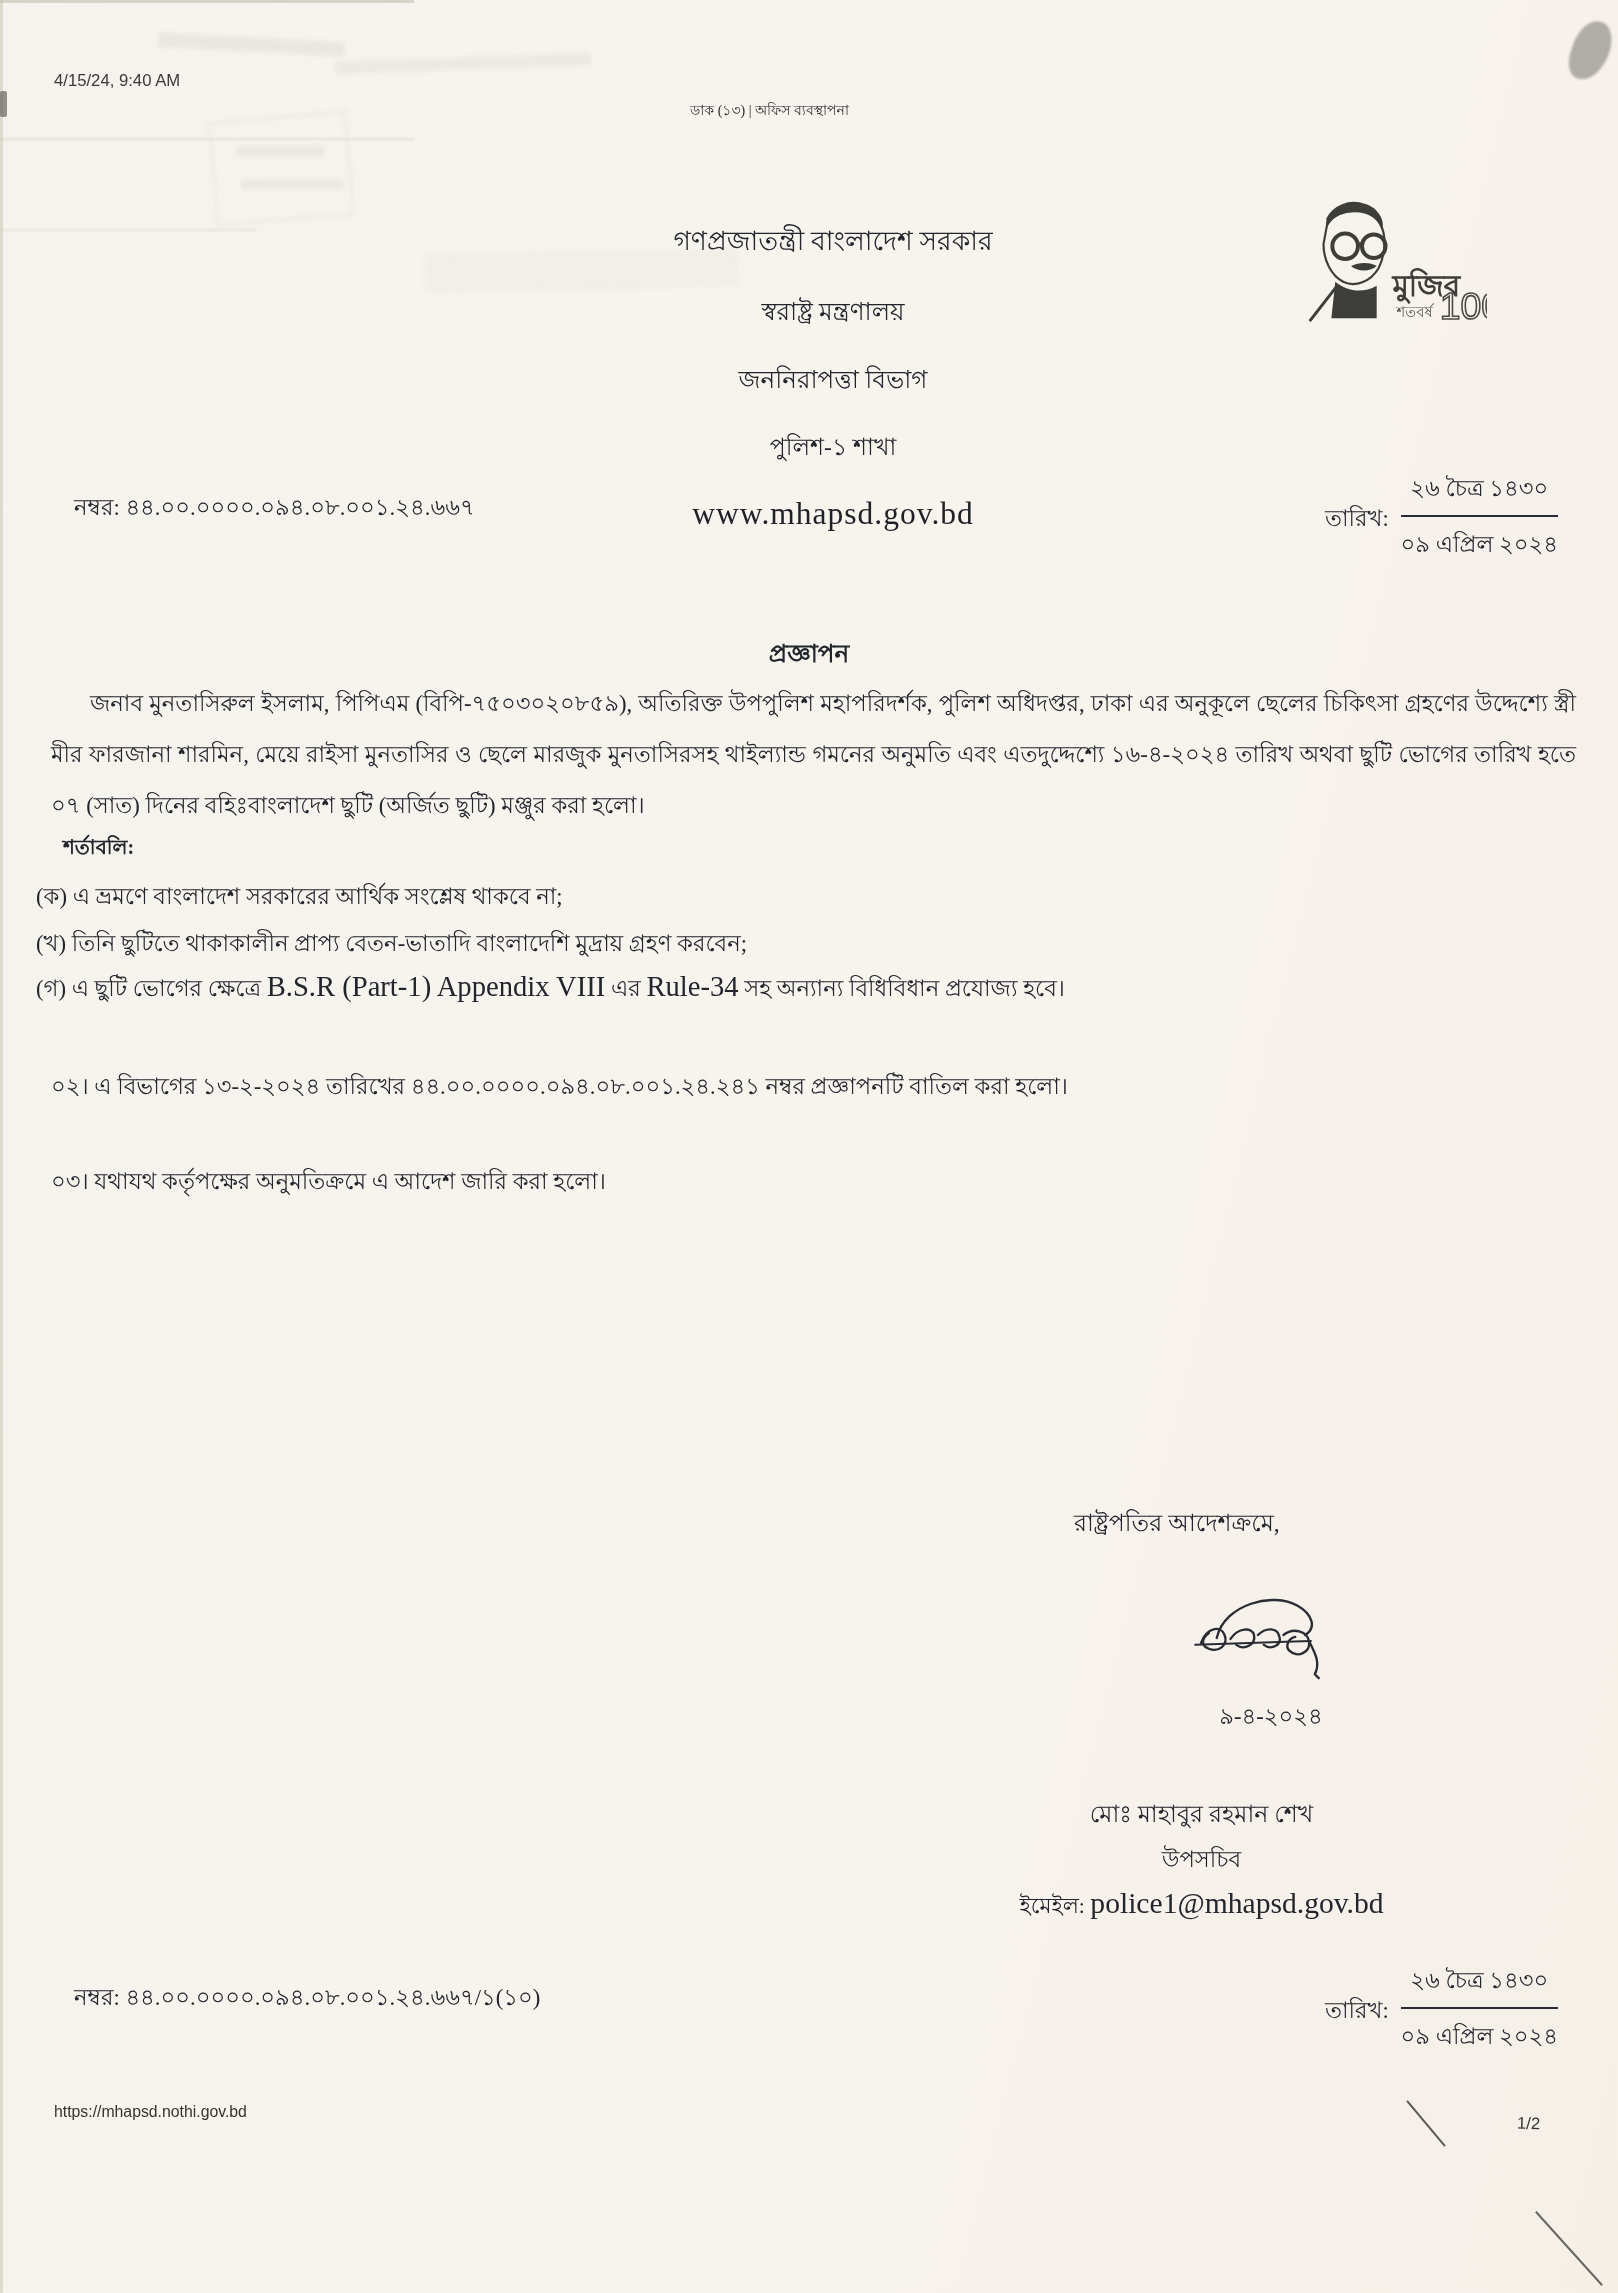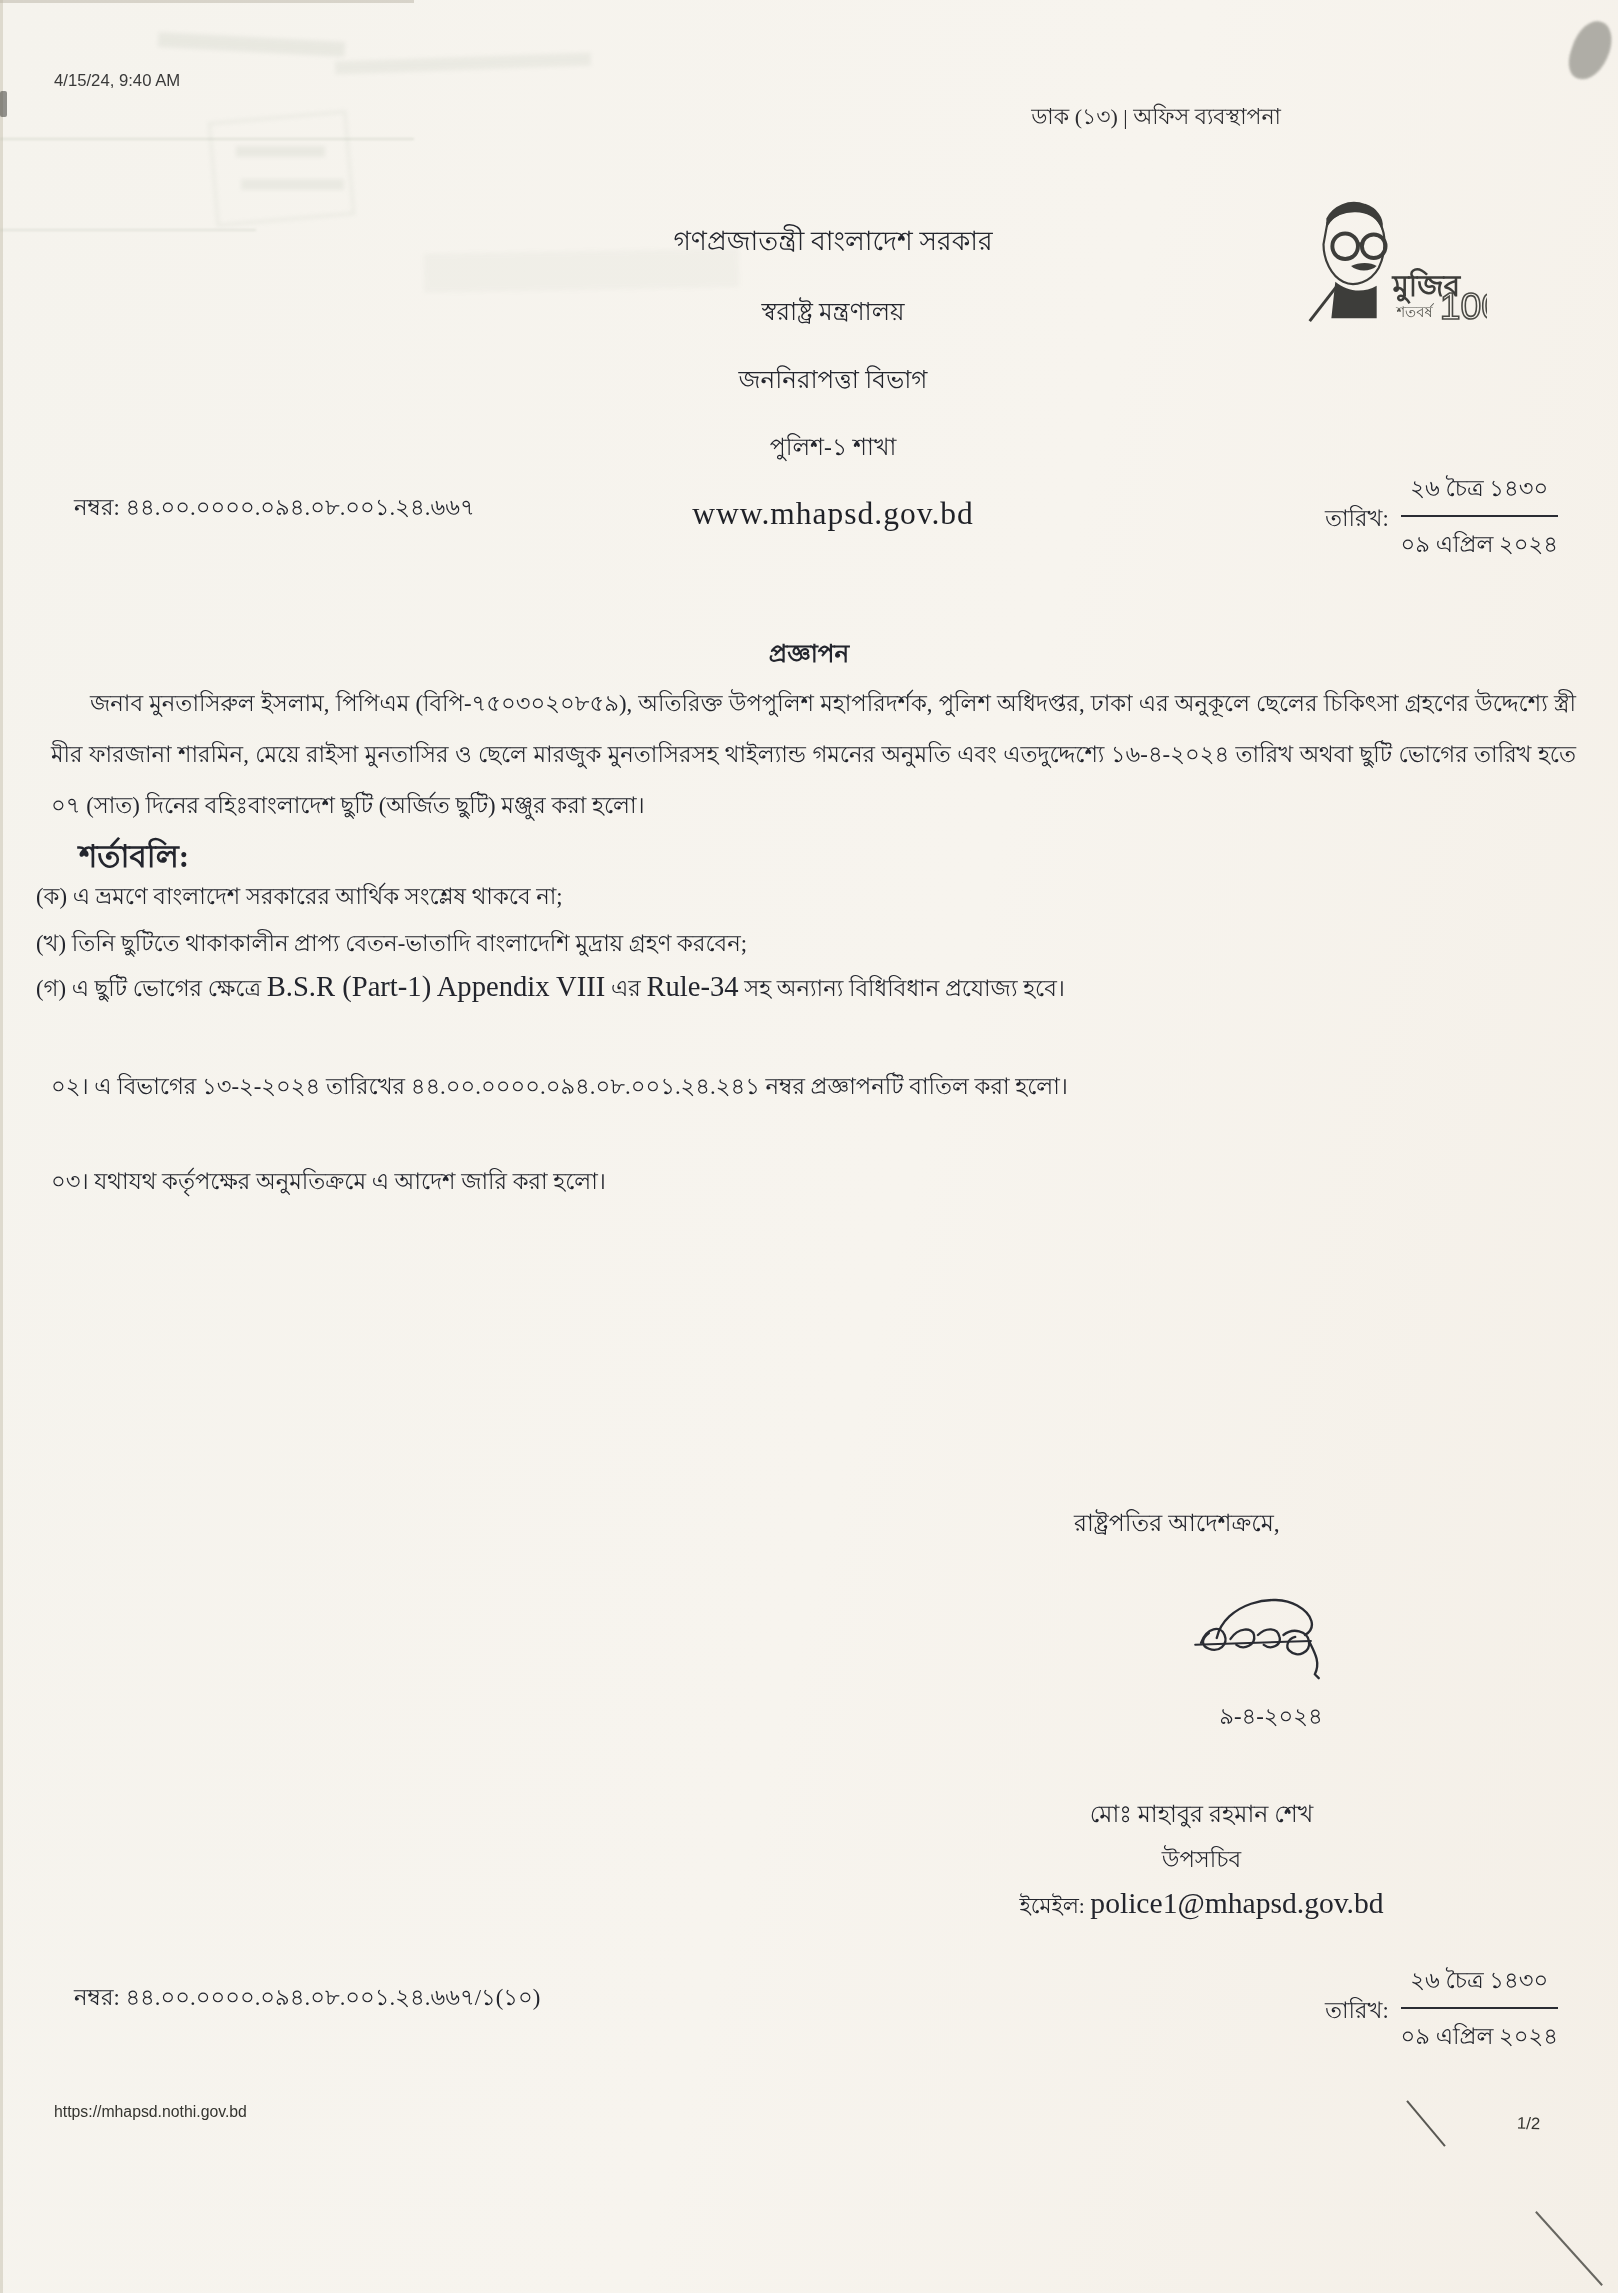--- a/index.html
+++ b/index.html
@@ -19,21 +19,21 @@
   .corner-blob{position:absolute;left:1572px;top:19.7px;width:37px;height:61px;background:#6b6b63;opacity:.5;border-radius:55% 45% 60% 40%;transform:rotate(18deg);filter:blur(1px);}
   .left-nick{position:absolute;left:0;top:91px;width:6.9px;height:25.6px;background:#4f4f49;opacity:.6;border-radius:2px;}
   .slash1{position:absolute;left:1425px;top:2094px;width:2px;height:59px;background:#3d3d38;transform:rotate(-40deg);opacity:.85;}
   .slash2{position:absolute;left:1568px;top:2199px;width:2px;height:99px;background:#44443e;transform:rotate(-42deg);opacity:.8;}
   .ghost{position:absolute;background:#a9b2a3;filter:blur(2px);}
   .ghost-box{position:absolute;border:3.9px solid #aab3a5;filter:blur(2px);background:transparent;}
   .faintline{position:absolute;height:2px;background:#b9c0b2;filter:blur(1px);}
 
   
   .ts{position:absolute;left:54px;top:71px;font-family:"Liberation Sans","DejaVu Sans",sans-serif;font-size:16.7px;color:#3a3a3a;}
-  .doc-title{position:absolute;left:690px;top:99px;width:591px;text-align:right;font-size:22px;color:#2c2c30;}
+  .doc-title{position:absolute;left:690px;top:99px;width:591px;text-align:left;font-size:14px;color:#2c2c30;}
   .f-url{position:absolute;left:54px;top:2103px;font-family:"Liberation Sans","DejaVu Sans",sans-serif;font-size:15.8px;color:#34342f;}
   .f-page{position:absolute;left:1517px;top:2114px;font-family:"Liberation Sans","DejaVu Sans",sans-serif;font-size:16.7px;color:#34342f;transform:rotate(2deg);}
 
   
   .org{position:absolute;left:488px;top:193px;width:690px;text-align:center;}
   .org div{margin-bottom:16.7px;margin-top:28px;}
   .org .l1{font-size:26.6px;}
   .org .l2{font-size:24.6px;}
   .org .l3{font-size:24.6px;}
   .org .l4{font-size:23.6px;margin-bottom:9.9px;}
@@ -47,21 +47,21 @@
   .dateblock .lbl{font-size:22.7px;margin-right:11.8px;margin-top:30px;}
   .dateblock .stack{text-align:center;}
   .dateblock .bn-date{font-size:22.7px;padding:0 7.9px 5.9px 7.9px;border-bottom:2px solid #2a2c33;}
   .dateblock .en-date{font-size:22.7px;padding-top:10px;}
   .date-top{left:1325px;top:471px;}
   .date-bottom{left:1325px;top:1963px;}
 
   
   .heading{position:absolute;left:0;top:635px;width:1618px;text-align:center;font-size:24.6px;font-weight:bold;}
   .para{position:absolute;left:51px;top:678px;width:1525px;font-size:22.7px;line-height:51px;text-align:justify;text-indent:39px;}
-  .cond-h{position:absolute;left:79px;top:832px;font-size:31px;font-weight:bold;}
+  .cond-h{position:absolute;left:63px;top:832px;font-size:20px;font-weight:bold;}
   .cond{position:absolute;left:36px;font-size:22.7px;}
   .cond.a{top:879px;}
   .cond.b{top:926px;}
   .cond.c{top:971px;}
   .latin{font-family:"Liberation Serif","DejaVu Serif",serif;font-size:28.6px;}
   .p02{position:absolute;left:51px;top:1069px;font-size:22.7px;}
   .p03{position:absolute;left:51px;top:1164px;font-size:22.7px;}
 
   
   .by-order{position:absolute;left:1074px;top:1505px;width:394px;text-align:left;font-size:23.6px;}

